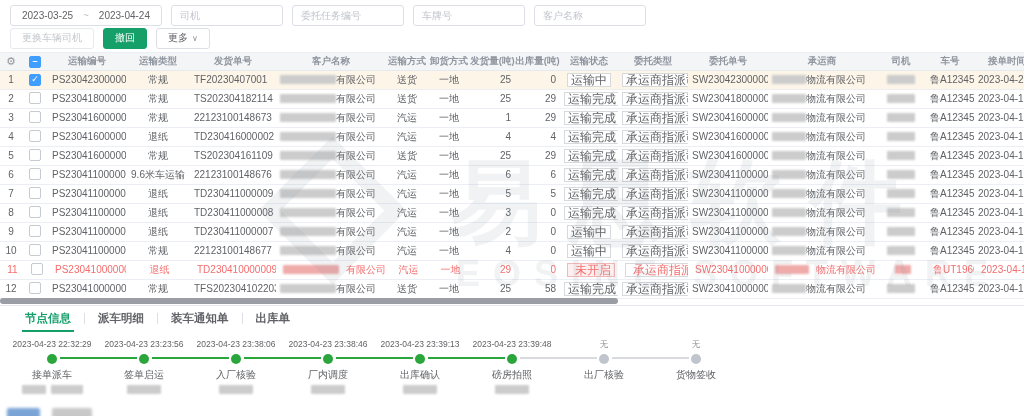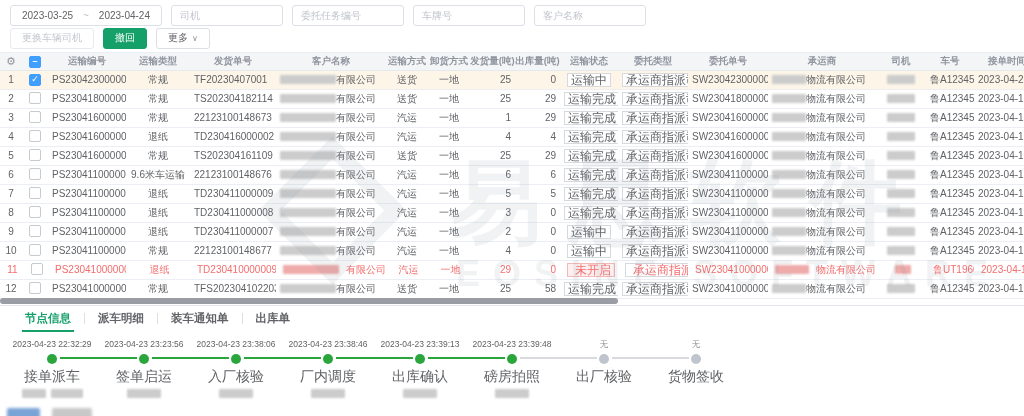--- a/index.html
+++ b/index.html
@@ -76,21 +76,21 @@
   .tab-sep { width:1px; height:11px; background:#dcdfe6; }
 
   .timeline { display:flex; padding-left:6px; margin-top:9px; position:relative; }
   .tnode { width:92px; text-align:center; position:relative; }
   .t-time { font-size:8.5px; color:#606266; height:12px; white-space:nowrap; }
   .tnode.pending .t-time { color:#909399; }
   .t-dot { width:10px; height:10px; border-radius:50%; margin:3px auto 4px; background:#2aa63c; }
   .tnode.pending .t-dot { background:#c0c4cc; }
   .tnode .conn { position:absolute; top:18px; left:calc(50% + 8px); width:77px; height:2px; background:#2aa63c; }
   .tnode .conn.gray { background:#d8dadd; }
-  .t-label { font-size:14px; color:#606266; }
+  .t-label { font-size:10px; color:#606266; }
   .t-chips { margin-top:3px; height:10px; display:flex; gap:5px; justify-content:center; }
 
   .cutoff { position:absolute; left:7px; top:408px; display:flex; gap:12px; }
   .cut-blue { width:33px; height:12px; background:#7aa4d6; filter:blur(1.5px); border-radius:2px; }
   .cut-gray { width:40px; height:12px; background:#c8c8c8; filter:blur(1.5px); border-radius:2px; }
 </style>
 </head>
 <body>
 
 <div class="app">

